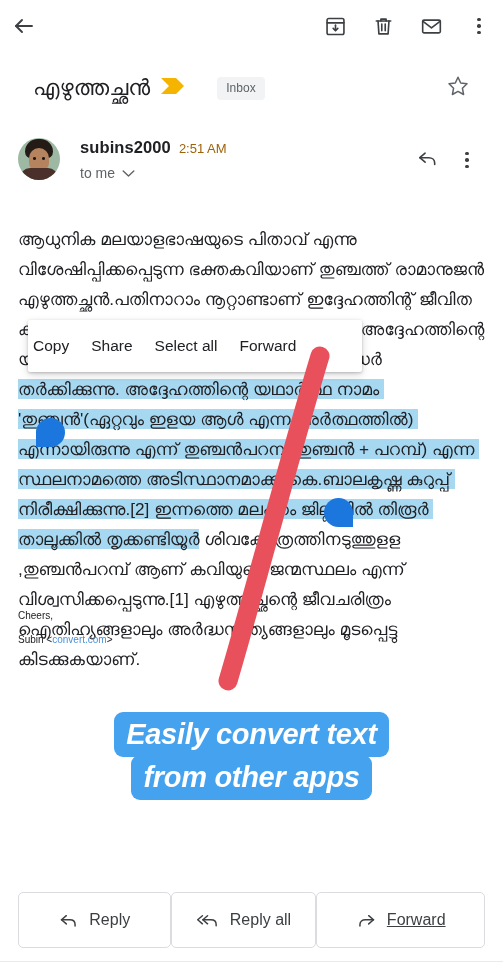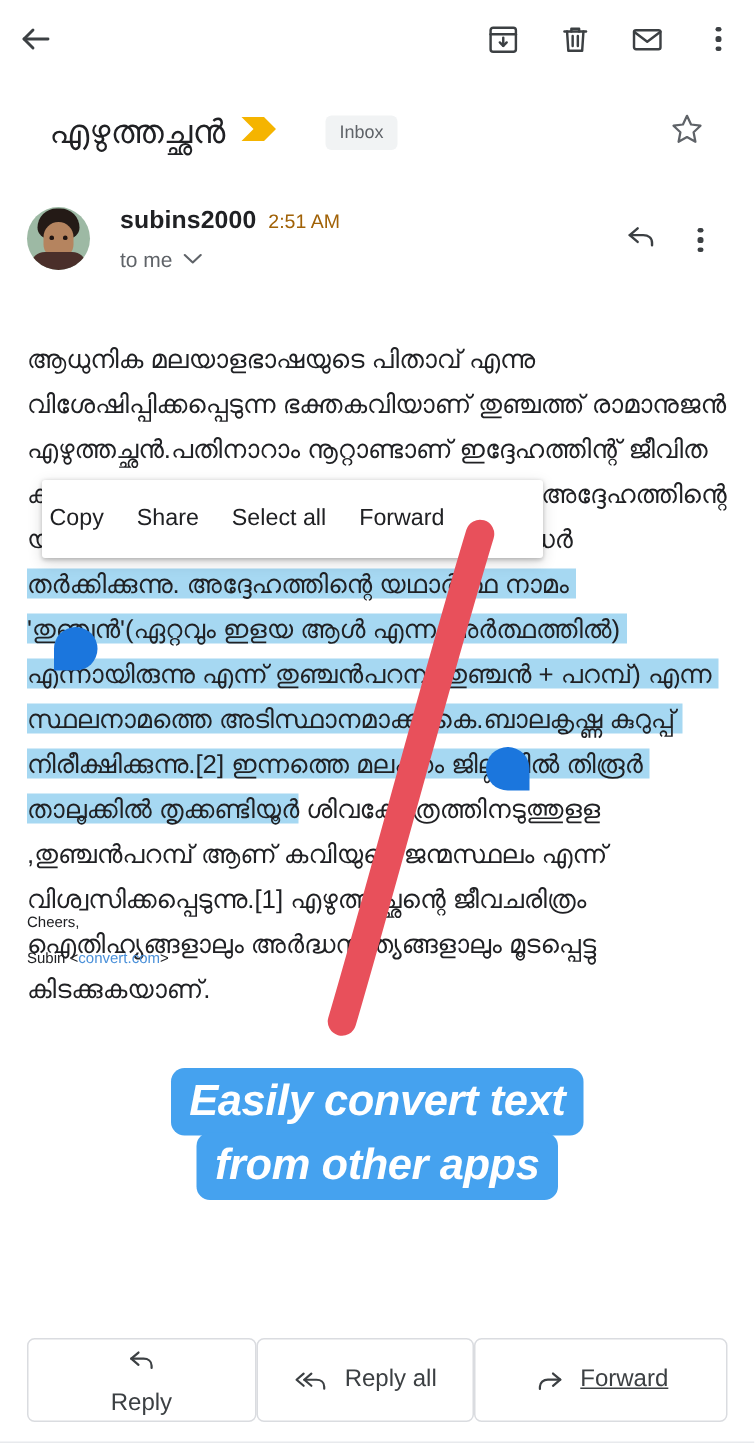--- a/index.html
+++ b/index.html
@@ -283,21 +283,21 @@
     background: #ffffff;
     display: flex;
     align-items: center;
     justify-content: center;
     gap: 10px;
     font-size: 16px;
     color: #3c4043;
     padding: 0 10px;
     box-sizing: border-box;
   }
-  .act-btn.reply     { width: 160px; flex-direction: column; }
+  .act-btn.reply     { width: 160px; }
   .act-btn.replyall  { width: 153px; }
   .act-btn.forward   { width: 177px; text-decoration: underline; }
   .act-btn svg { display: block; flex: 0 0 auto; }
   .bottom-rule {
     position: absolute;
     left: 0; bottom: 0;
     width: 503px; height: 1px;
     background: #e8eaed;
   }
 </style>

